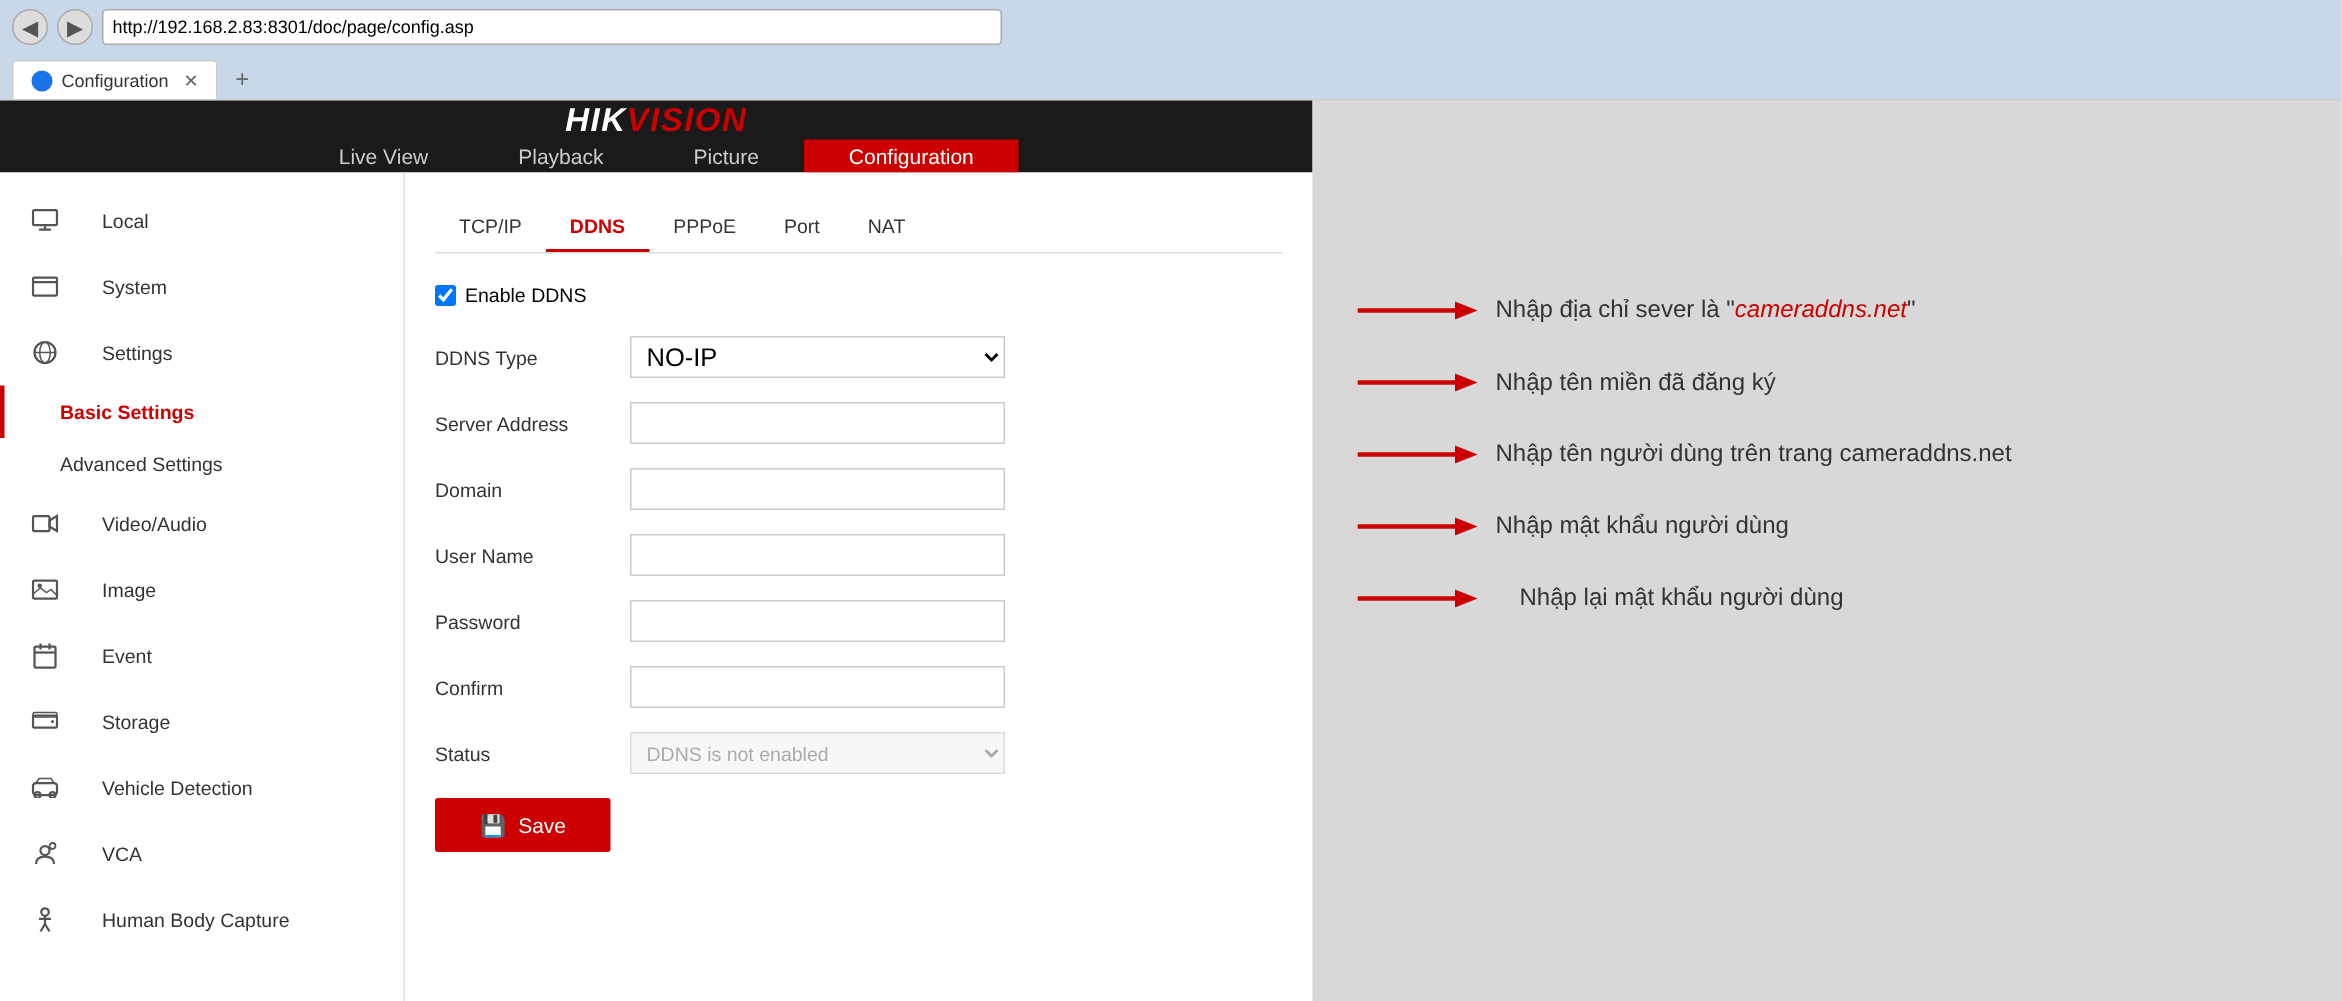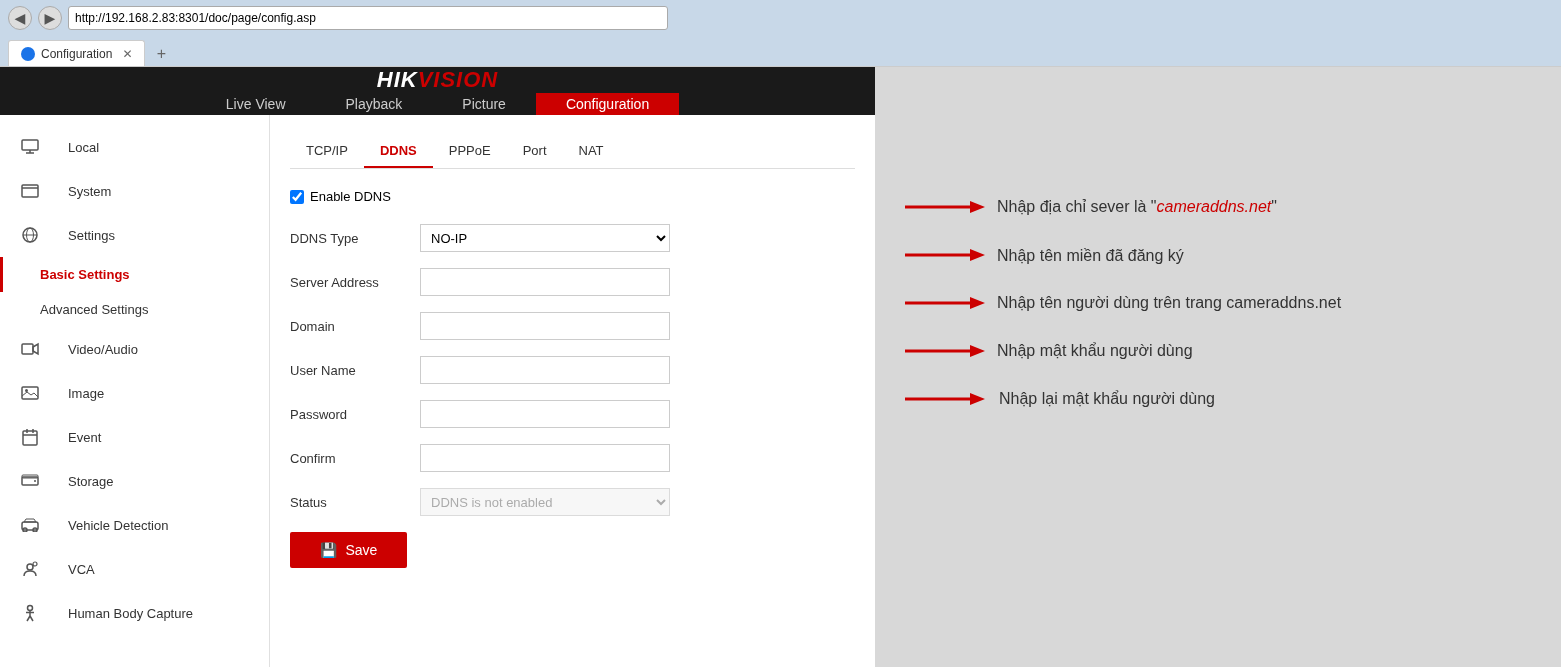--- a/index.html
+++ b/index.html
@@ -45,21 +45,21 @@
 
     
     .tab-bar { display: flex; border-bottom: 1px solid #ddd; margin-bottom: 20px; }
     .content-tab { padding: 8px 16px; cursor: pointer; color: #333; font-size: 13px; border-bottom: 2px solid transparent; }
     .content-tab.active { color: #cc0000; border-bottom: 2px solid #cc0000; font-weight: bold; }
 
     
     .form-row { display: flex; align-items: center; margin-bottom: 16px; gap: 10px; }
     .form-label { width: 120px; color: #333; font-size: 13px; flex-shrink: 0; }
     .form-input { width: 250px; height: 28px; border: 1px solid #ccc; padding: 0 6px; font-size: 13px; }
-    .form-select { width: 250px; height: 28px; border: 1px solid #ccc; padding: 0 6px; font-size: 13px; background: white; }
+    .form-select { width: 250px; height: 28px; border: 1px solid #ccc; padding: 0 6px; font-size: 17px; background: white; }
     .form-select-disabled { width: 250px; height: 28px; border: 1px solid #ccc; padding: 0 6px; font-size: 13px; background: #f5f5f5; color: #888; }
     .checkbox-row { display: flex; align-items: center; gap: 6px; margin-bottom: 20px; }
     .checkbox-row input[type=checkbox] { width: 14px; height: 14px; }
 
     
     .save-btn { background: #cc0000; color: white; border: none; padding: 10px 30px; font-size: 14px; cursor: pointer; display: flex; align-items: center; gap: 8px; border-radius: 2px; margin-top: 10px; }
 
     
     .page-wrapper { display: flex; flex-direction: column; }
     .app-row { display: flex; }
@@ -314,21 +314,21 @@
       <div style="display:flex; align-items:center; gap:12px;">
         <div style="display:flex; align-items:center;">
           <svg width="80" height="20" viewBox="0 0 80 20">
             <line x1="0" y1="10" x2="65" y2="10" stroke="#cc0000" stroke-width="3"></line>
             <polygon points="65,4 80,10 65,16" fill="#cc0000"></polygon>
           </svg>
         </div>
         <span style="font-size:16px; color:#333;">Nhập mật khẩu người dùng</span>
       </div>
 
-      <div style="display:flex; align-items:center; gap:14px;">
+      <div style="display:flex; align-items:center; gap:28px;">
         <div style="display:flex; align-items:center;">
           <svg width="80" height="20" viewBox="0 0 80 20">
             <line x1="0" y1="10" x2="65" y2="10" stroke="#cc0000" stroke-width="3"></line>
             <polygon points="65,4 80,10 65,16" fill="#cc0000"></polygon>
           </svg>
         </div>
         <span style="font-size:16px; color:#333;">Nhập lại mật khẩu người dùng</span>
       </div>
 
     </div>

